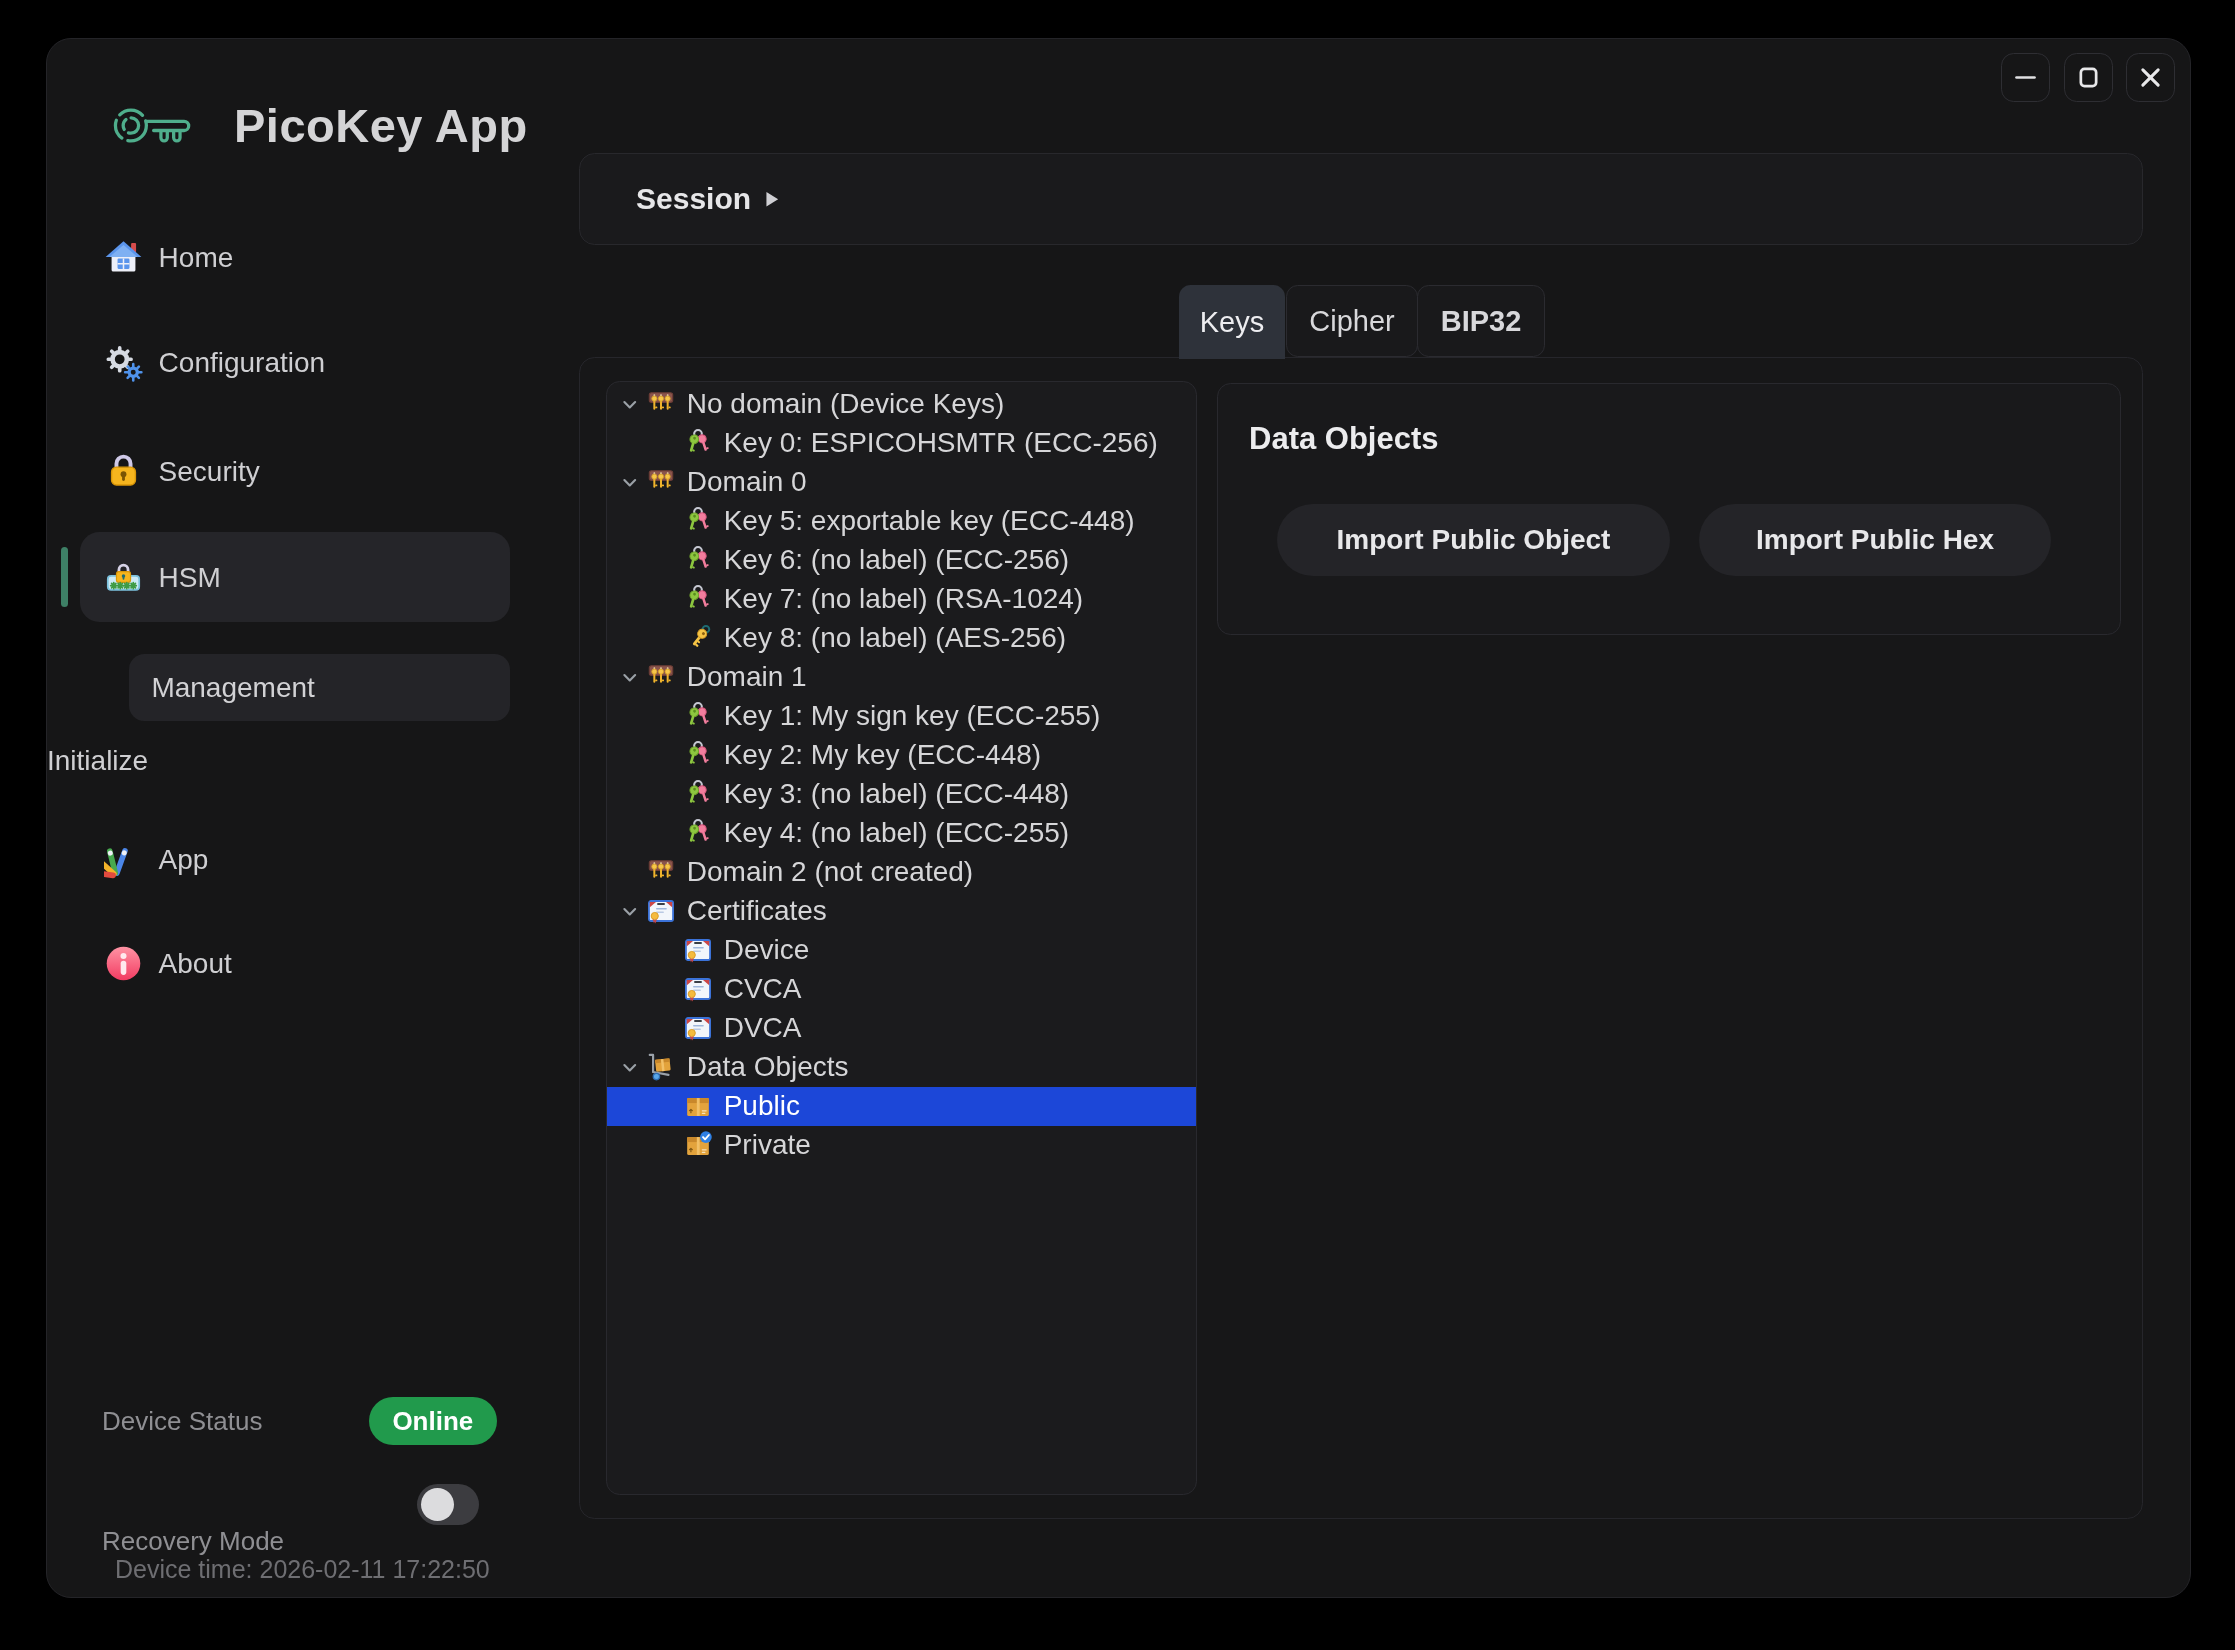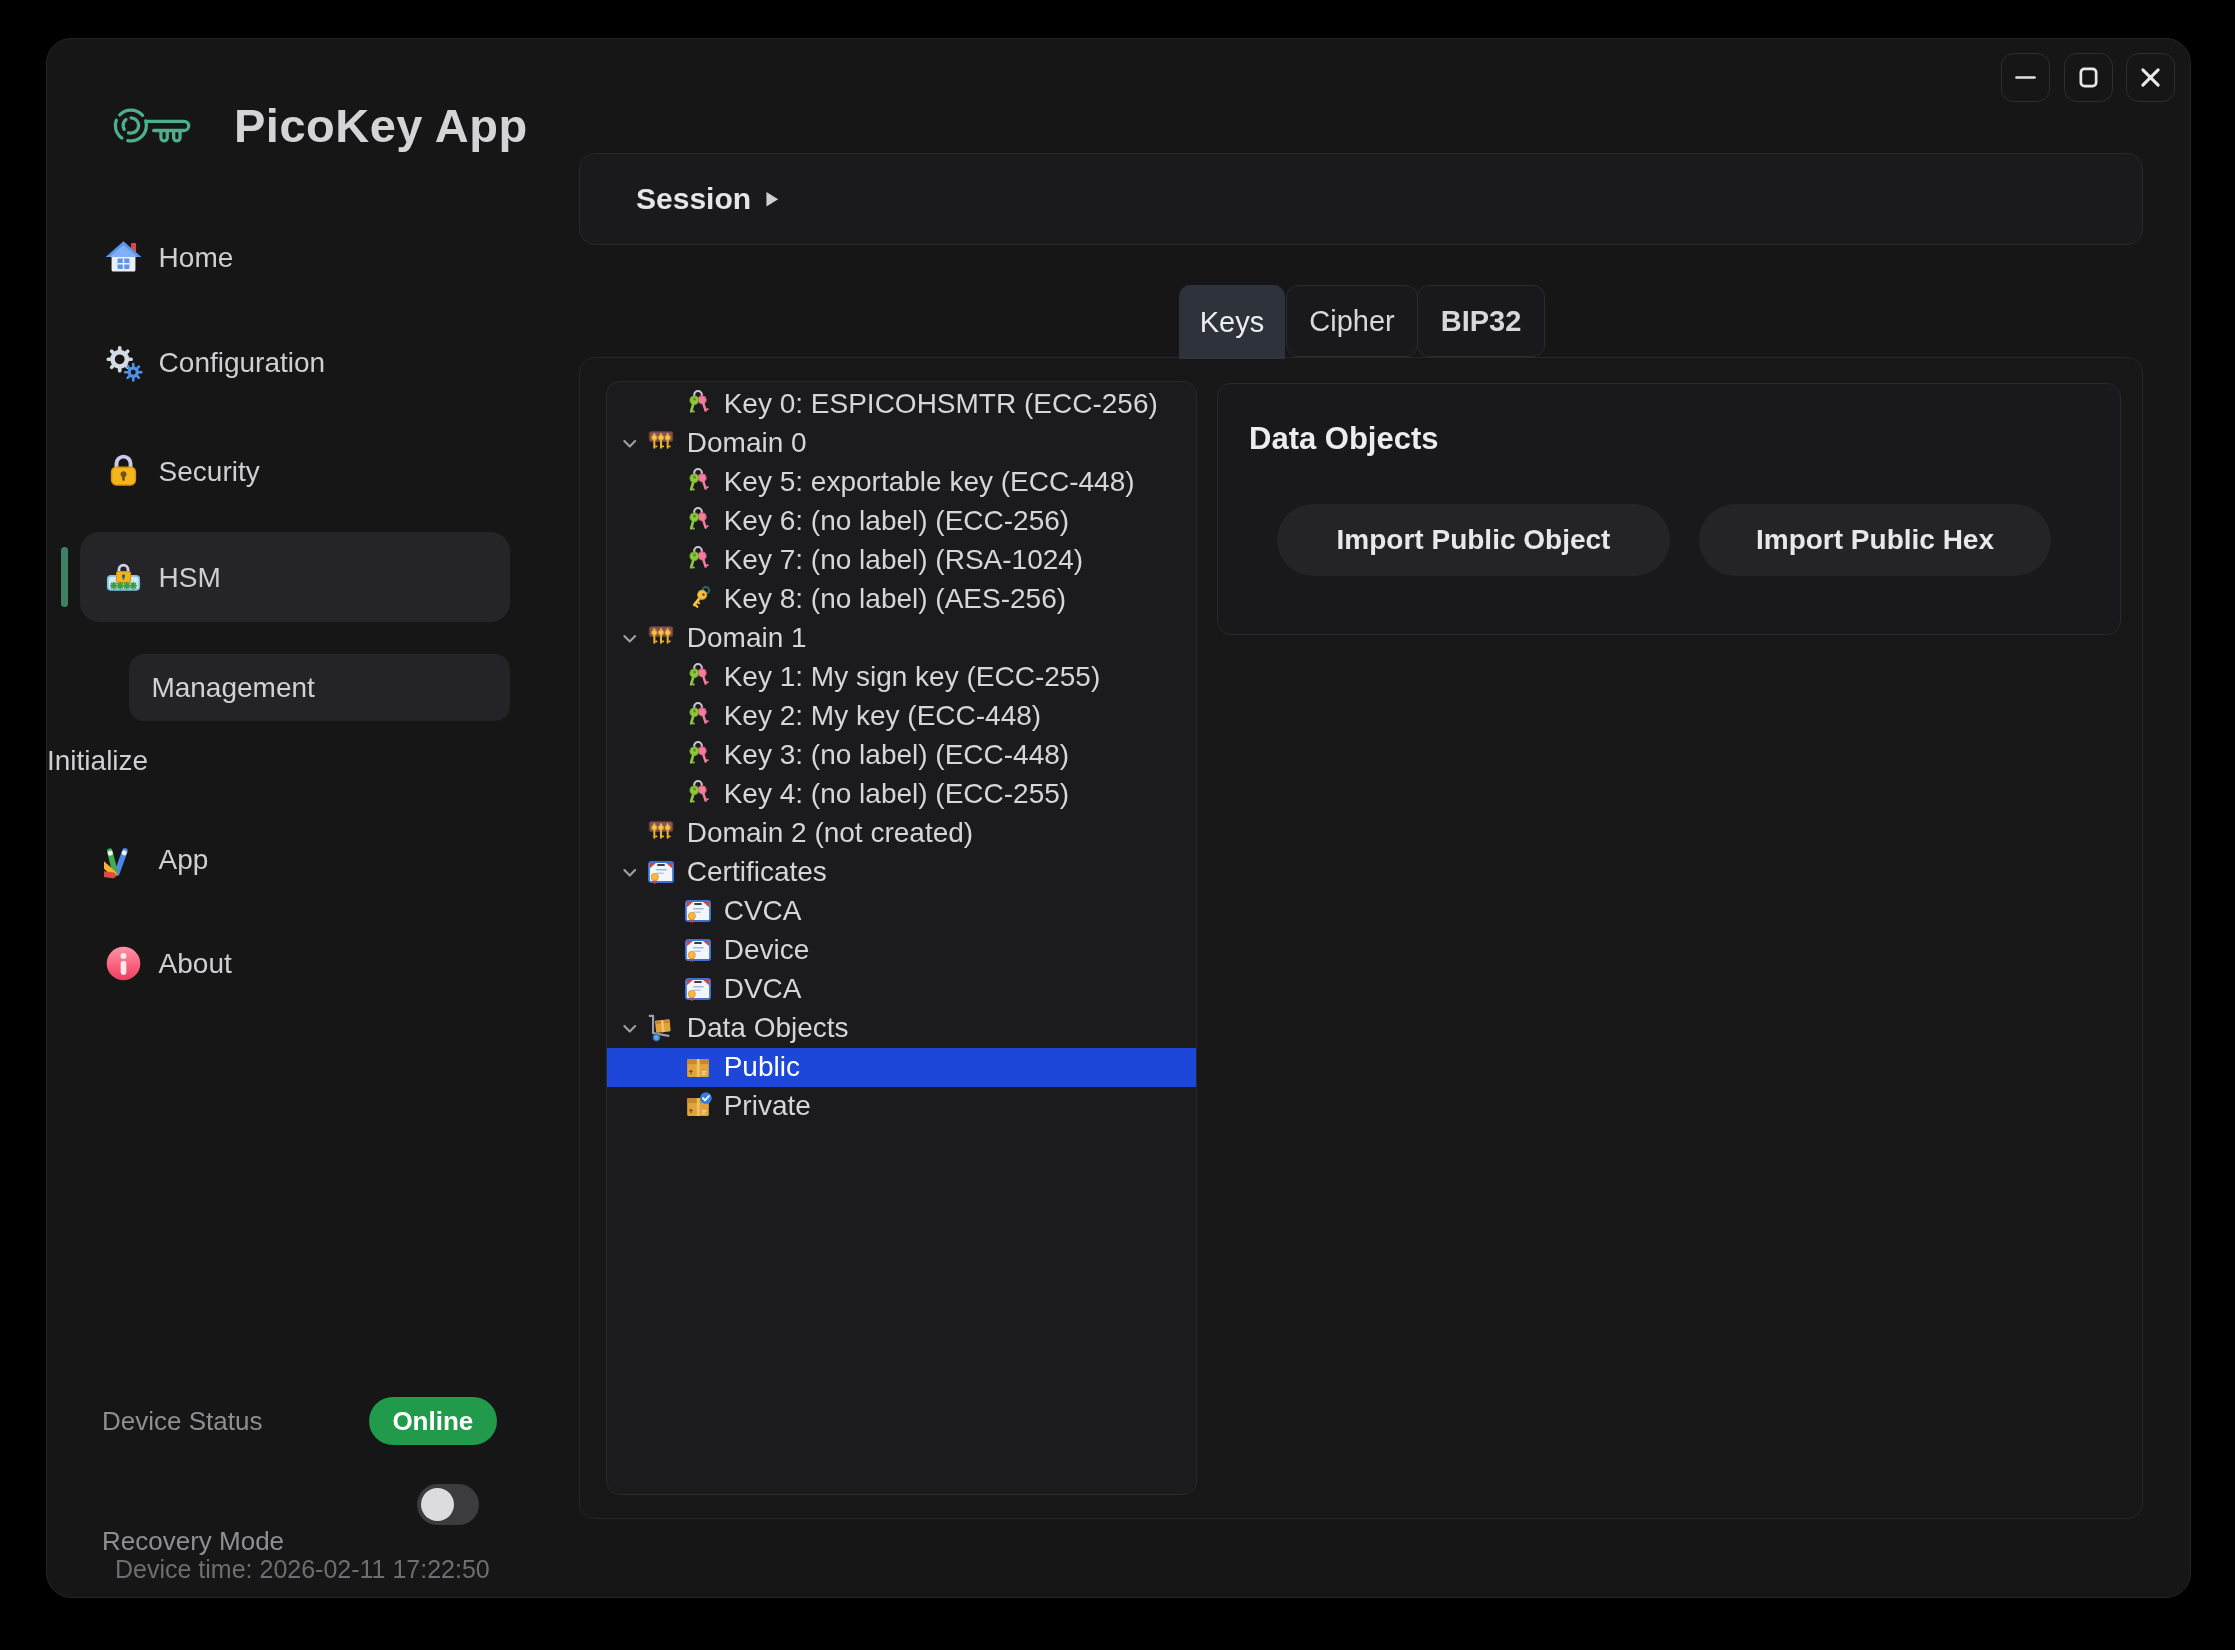--- a/index.html
+++ b/index.html
@@ -394,71 +394,80 @@
     <span>Cipher</span>
   </div>
   <div class="tab" id="tab-bip32">
     <span>BIP32</span>
   </div>
 
   <div class="content-box"></div>
 
   <div class="tree-panel">
     <div class="tree" id="tree">
-        <div class="tree-row depth1">
-
-    <svg class="row-icon" viewBox="0 0 36 36">
-            <use href="#icon-key-pair"></use>
-          </svg>
-    <span class="row-label">Key 0: ESPICOHSMTR (ECC-256)</span>
-  </div>
         <div class="tree-row depth0">
     <svg class="chevron" viewBox="0 0 36 36">
             <use href="#icon-chevron"></use>
           </svg>
     <svg class="row-icon" viewBox="0 0 36 36">
             <use href="#icon-key-rack"></use>
           </svg>
-    <span class="row-label">Domain 0</span>
-  </div>
-        <div class="tree-row depth1">
-
-    <svg class="row-icon" viewBox="0 0 36 36">
-            <use href="#icon-key-pair"></use>
-          </svg>
-    <span class="row-label">Key 5: exportable key (ECC-448)</span>
-  </div>
-        <div class="tree-row depth1">
-
-    <svg class="row-icon" viewBox="0 0 36 36">
-            <use href="#icon-key-pair"></use>
-          </svg>
-    <span class="row-label">Key 6: (no label) (ECC-256)</span>
-  </div>
-        <div class="tree-row depth1">
-
-    <svg class="row-icon" viewBox="0 0 36 36">
-            <use href="#icon-key-pair"></use>
-          </svg>
-    <span class="row-label">Key 7: (no label) (RSA-1024)</span>
-  </div>
-        <div class="tree-row depth1">
-
-    <svg class="row-icon" viewBox="0 0 36 36">
-            <use href="#icon-key-gold"></use>
-          </svg>
-    <span class="row-label">Key 8: (no label) (AES-256)</span>
+    <span class="row-label">No domain (Device Keys)</span>
+  </div>
+        <div class="tree-row depth1">
+
+    <svg class="row-icon" viewBox="0 0 36 36">
+            <use href="#icon-key-pair"></use>
+          </svg>
+    <span class="row-label">Key 0: ESPICOHSMTR (ECC-256)</span>
   </div>
         <div class="tree-row depth0">
     <svg class="chevron" viewBox="0 0 36 36">
             <use href="#icon-chevron"></use>
           </svg>
     <svg class="row-icon" viewBox="0 0 36 36">
             <use href="#icon-key-rack"></use>
           </svg>
+    <span class="row-label">Domain 0</span>
+  </div>
+        <div class="tree-row depth1">
+
+    <svg class="row-icon" viewBox="0 0 36 36">
+            <use href="#icon-key-pair"></use>
+          </svg>
+    <span class="row-label">Key 5: exportable key (ECC-448)</span>
+  </div>
+        <div class="tree-row depth1">
+
+    <svg class="row-icon" viewBox="0 0 36 36">
+            <use href="#icon-key-pair"></use>
+          </svg>
+    <span class="row-label">Key 6: (no label) (ECC-256)</span>
+  </div>
+        <div class="tree-row depth1">
+
+    <svg class="row-icon" viewBox="0 0 36 36">
+            <use href="#icon-key-pair"></use>
+          </svg>
+    <span class="row-label">Key 7: (no label) (RSA-1024)</span>
+  </div>
+        <div class="tree-row depth1">
+
+    <svg class="row-icon" viewBox="0 0 36 36">
+            <use href="#icon-key-gold"></use>
+          </svg>
+    <span class="row-label">Key 8: (no label) (AES-256)</span>
+  </div>
+        <div class="tree-row depth0">
+    <svg class="chevron" viewBox="0 0 36 36">
+            <use href="#icon-chevron"></use>
+          </svg>
+    <svg class="row-icon" viewBox="0 0 36 36">
+            <use href="#icon-key-rack"></use>
+          </svg>
     <span class="row-label">Domain 1</span>
   </div>
         <div class="tree-row depth1">
 
     <svg class="row-icon" viewBox="0 0 36 36">
             <use href="#icon-key-pair"></use>
           </svg>
     <span class="row-label">Key 1: My sign key (ECC-255)</span>
   </div>
         <div class="tree-row depth1">
@@ -498,28 +507,28 @@
     <svg class="row-icon" viewBox="0 0 36 36">
             <use href="#icon-certificate"></use>
           </svg>
     <span class="row-label">Certificates</span>
   </div>
         <div class="tree-row depth1">
 
     <svg class="row-icon" viewBox="0 0 36 36">
             <use href="#icon-certificate"></use>
           </svg>
+    <span class="row-label">Device</span>
+  </div>
+        <div class="tree-row depth1">
+
+    <svg class="row-icon" viewBox="0 0 36 36">
+            <use href="#icon-certificate"></use>
+          </svg>
     <span class="row-label">CVCA</span>
-  </div>
-        <div class="tree-row depth1">
-
-    <svg class="row-icon" viewBox="0 0 36 36">
-            <use href="#icon-certificate"></use>
-          </svg>
-    <span class="row-label">Device</span>
   </div>
         <div class="tree-row depth1">
 
     <svg class="row-icon" viewBox="0 0 36 36">
             <use href="#icon-certificate"></use>
           </svg>
     <span class="row-label">DVCA</span>
   </div>
         <div class="tree-row depth0">
     <svg class="chevron" viewBox="0 0 36 36">

